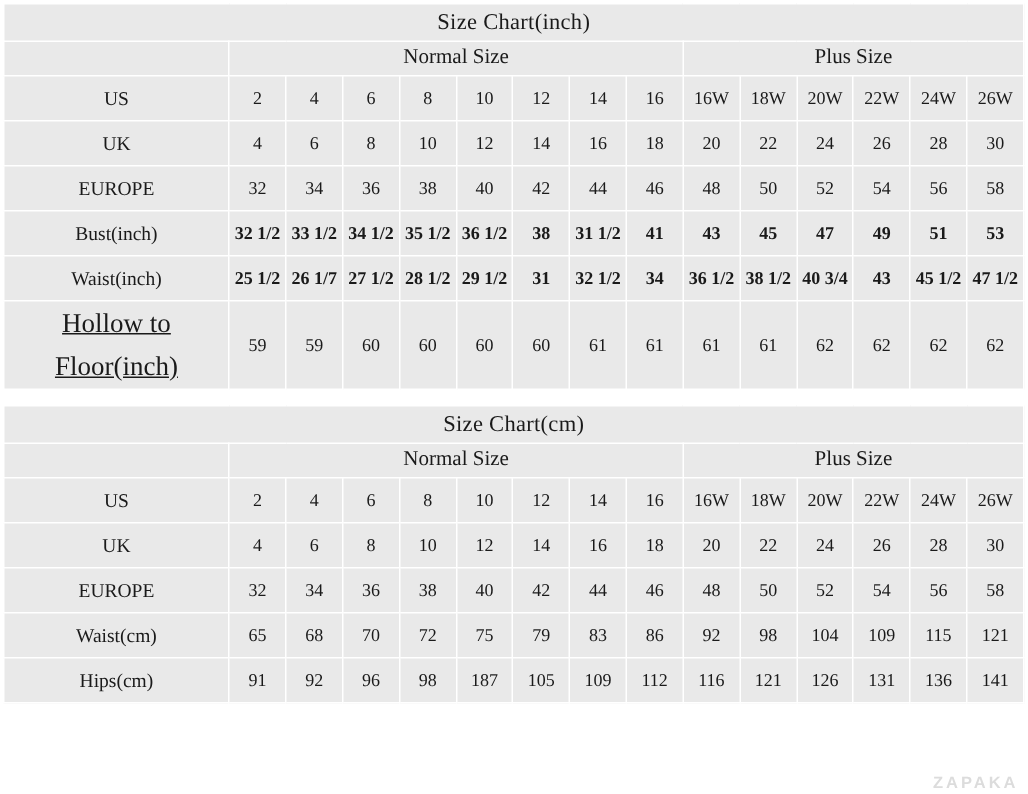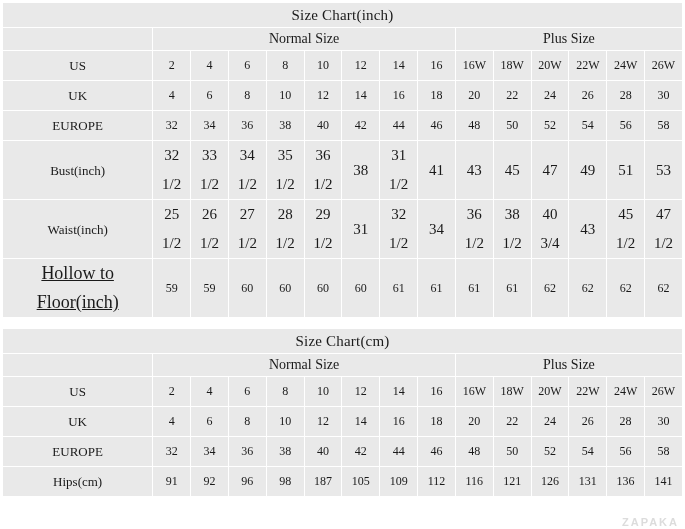--- a/index.html
+++ b/index.html
@@ -68,21 +68,22 @@
   .row-label.wide {
     font-size: 18px;
     text-decoration: underline;
   }
   .data-cell {
     font-size: 12px;
     height: 29px;
     line-height: 29px;
   }
   .data-cell.small {
-    font-size: 15px;
+    font-size: 12px;
+    font-weight: bold;
   }
   .col-label { width: 143px; }
   .col-data  { width: 36px; }
   .watermark {
     position: absolute;
     right: 6px;
     bottom: 2px;
     font-size: 11px;
     color: #dcdcdc;
     letter-spacing: 2px;
@@ -192,21 +193,21 @@
           <td class="data-cell small">45</td>
           <td class="data-cell small">47</td>
           <td class="data-cell small">49</td>
           <td class="data-cell small">51</td>
           <td class="data-cell small">53</td>
         </tr>
 
         <tr>
           <td class="row-label">Waist(inch)</td>
           <td class="data-cell small">25 1/2</td>
-          <td class="data-cell small">26 1/2</td>
+          <td class="data-cell small">26 1/7</td>
           <td class="data-cell small">27 1/2</td>
           <td class="data-cell small">28 1/2</td>
           <td class="data-cell small">29 1/2</td>
           <td class="data-cell small">31</td>
           <td class="data-cell small">32 1/2</td>
           <td class="data-cell small">34</td>
           <td class="data-cell small">36 1/2</td>
           <td class="data-cell small">38 1/2</td>
           <td class="data-cell small">40 3/4</td>
           <td class="data-cell small">43</td>
@@ -315,20 +316,37 @@
           <td class="data-cell">46</td>
           <td class="data-cell">48</td>
           <td class="data-cell">50</td>
           <td class="data-cell">52</td>
           <td class="data-cell">54</td>
           <td class="data-cell">56</td>
           <td class="data-cell">58</td>
         </tr>
 
 
+        <tr>
+          <td class="row-label">Waist(cm)</td>
+          <td class="data-cell">65</td>
+          <td class="data-cell">68</td>
+          <td class="data-cell">70</td>
+          <td class="data-cell">72</td>
+          <td class="data-cell">75</td>
+          <td class="data-cell">79</td>
+          <td class="data-cell">83</td>
+          <td class="data-cell">86</td>
+          <td class="data-cell">92</td>
+          <td class="data-cell">98</td>
+          <td class="data-cell">104</td>
+          <td class="data-cell">109</td>
+          <td class="data-cell">115</td>
+          <td class="data-cell">121</td>
+        </tr>
 
         <tr>
           <td class="row-label">Hips(cm)</td>
           <td class="data-cell">91</td>
           <td class="data-cell">92</td>
           <td class="data-cell">96</td>
           <td class="data-cell">98</td>
           <td class="data-cell">187</td>
           <td class="data-cell">105</td>
           <td class="data-cell">109</td>

